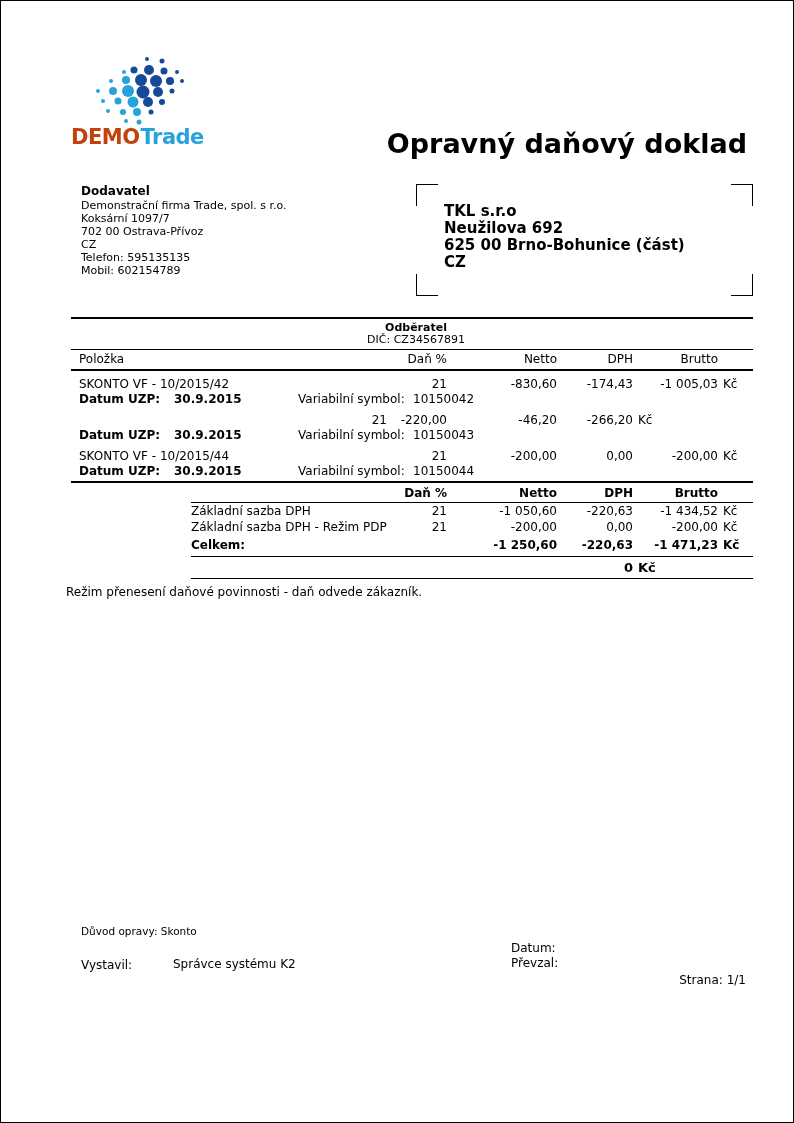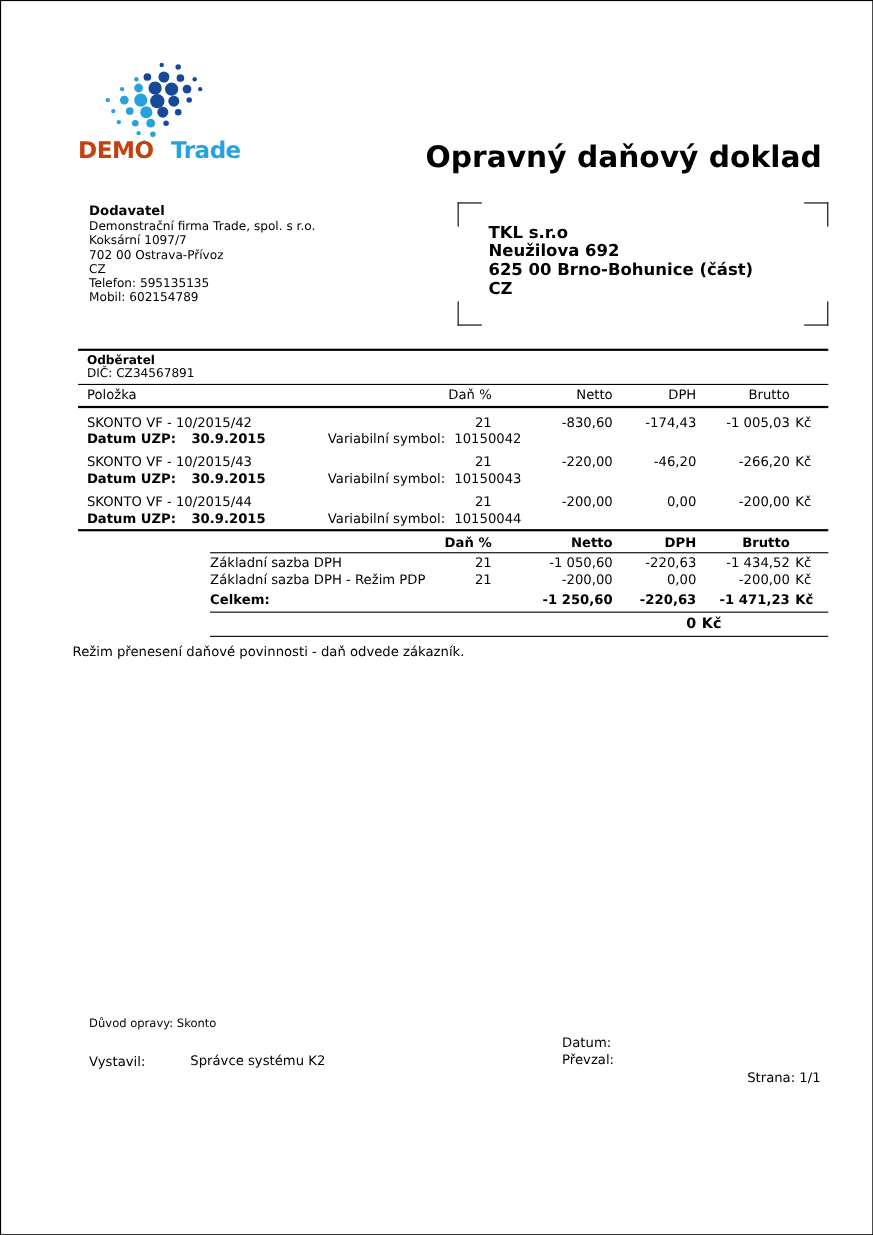--- a/index.html
+++ b/index.html
@@ -10,39 +10,39 @@
     background:#fff;
     border:1px solid #000;
     font-family:"DejaVu Sans","Liberation Sans",sans-serif;
     color:#000;
     overflow:hidden;
   }
   
   .logo-dots { position:absolute; left:70px; top:50px; }
   .brand-text { position:absolute; left:70px; top:124px; font-size:21px; font-weight:bold; letter-spacing:-0.5px; }
   .brand-text .primary { }
-  .brand-text .secondary { margin-left:16px;text-align:right; }
+  .brand-text .secondary { margin-left:1px;text-align:right; }
   
   .doc-title { position:absolute; top:127px; right:46px; font-size:27px; font-weight:bold; white-space:nowrap; }
   
   .supplier { position:absolute; left:80px; top:183px; }
   .supplier .heading { font-size:12px; font-weight:bold; line-height:15px; }
   .supplier .line { font-size:11px; line-height:13px; }
   
   .addr-box { position:absolute; left:415px; top:183px; width:337px; height:112px; }
   .corner { position:absolute; width:22px; height:22px; }
   .corner.tl { left:0; top:0; border-left:1px solid #000; border-top:1px solid #000; }
   .corner.tr { right:0; top:0; border-right:1px solid #000; border-top:1px solid #000; }
   .corner.bl { left:0; bottom:0; border-left:1px solid #000; border-bottom:1px solid #000; }
   .corner.br { right:0; bottom:0; border-right:1px solid #000; border-bottom:1px solid #000; }
   .addr-lines { position:absolute; left:28px; top:19px; }
   .addr-lines .line { font-size:15px; font-weight:bold; line-height:17px; white-space:nowrap; }
   
   .main { position:absolute; left:70px; top:316px; width:682px; font-size:12px; }
-  .odb-info { border-top:2px solid #000; border-bottom:1px solid #000; padding:2px 0 3px 8px; }
+  .odb-info { border-top:2px solid #000; border-bottom:1px solid #000; padding:2px 0 3px 8px;text-align:center; }
   .odb-info .heading { font-size:11px; font-weight:bold; line-height:13px; }
   .odb-info .line { font-size:11px; line-height:12px; }
   .g1 { display:grid; grid-template-columns:1fr 60px 110px 76px 85px 35px; }
   .g2 { display:grid; grid-template-columns:103px 124px 115px 1fr; }
   .num { text-align:right; white-space:nowrap; }
   .c-kc { padding-left:5px; }
   .c-name { padding-left:8px; overflow:hidden; white-space:nowrap; }
   .items-header { border-bottom:2px solid #000; padding:2px 0 3px; }
   .items-body { border-bottom:2px solid #000; padding-bottom:2px; }
   .item-row { margin-top:6px; line-height:15px; }
@@ -166,21 +166,20 @@
         <div class="g2">
           <div class="c-dlabel">Datum UZP:</div>
           <div class="c-dval">30.9.2015</div>
           <div>Variabilní symbol:</div>
           <div>10150042</div>
         </div>
       </div>
 
       <div class="item-row">
         <div class="g1">
-          <div class="c-name">SKONTO VF - 10/2015/43</div>
           <div class="num">21</div>
           <div class="num">-220,00</div>
           <div class="num">-46,20</div>
           <div class="num">-266,20</div>
           <div class="c-kc">Kč</div>
         </div>
         <div class="g2">
           <div class="c-dlabel">Datum UZP:</div>
           <div class="c-dval">30.9.2015</div>
           <div>Variabilní symbol:</div>

